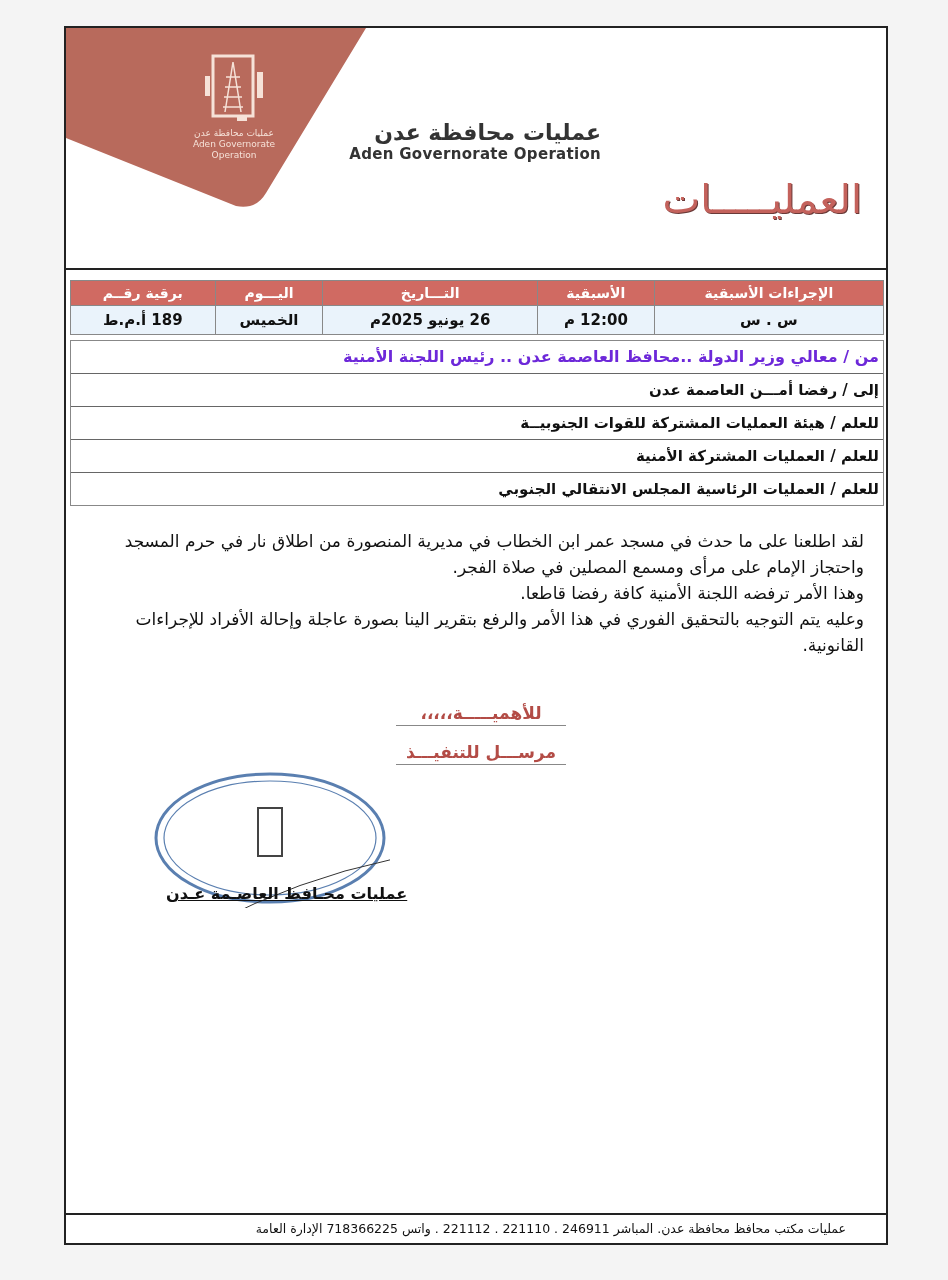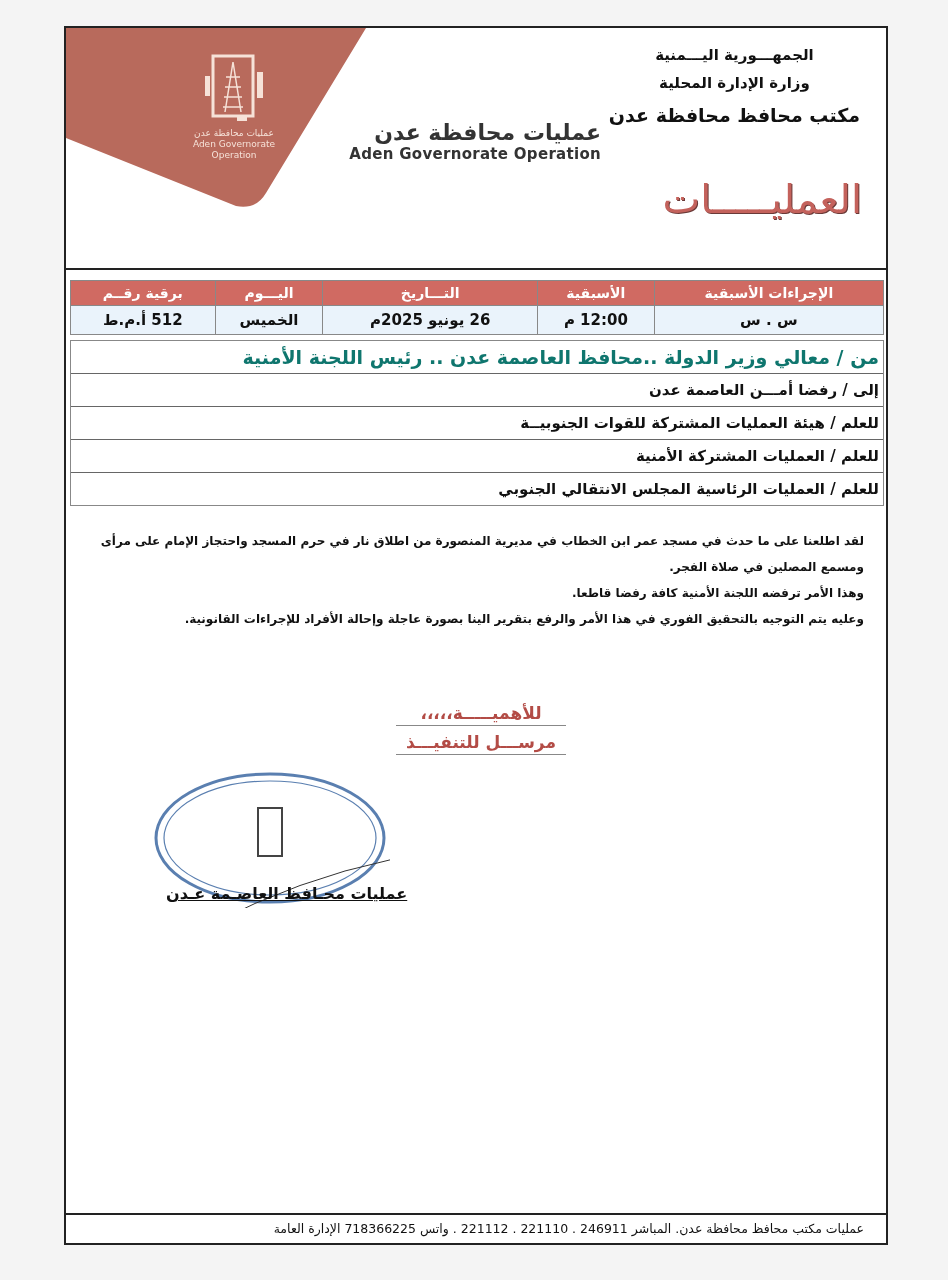--- a/index.html
+++ b/index.html
@@ -16,28 +16,28 @@
   .gov .l2{font-size:15px;font-weight:bold;margin-bottom:12px;}
   .gov .l3{font-size:19px;font-weight:bold;}
   .ops{position:absolute;right:24px;top:148px;font-size:40px;font-weight:normal;color:#c4625c;text-shadow:1px 1px 0 #6a3a38;direction:rtl;letter-spacing:2px;}
   .rule{position:absolute;left:0;right:0;top:240px;border-top:2px solid #222;}
   table.meta{position:absolute;left:4px;top:252px;width:814px;border-collapse:collapse;direction:rtl;}
   table.meta th{background:#d06a62;color:#ffffff;font-size:14px;height:22px;border:1px solid #888;font-weight:bold;margin-top:16px;}
   table.meta td{background:#eaf3fb;font-size:15px;font-weight:bold;height:26px;border:1px solid #888;text-align:center;}
   .addr{position:absolute;left:4px;top:312px;width:812px;border:1px solid #888;direction:rtl;}
   .addr .row{height:32px;line-height:32px;padding-right:4px;font-size:15px;font-weight:bold;border-bottom:1px solid #666;}
   .addr .row:last-child{border-bottom:none;}
-  .addr .row.from{color:#0f766e;font-size:19px;}
-  .body{position:absolute;left:20px;right:22px;top:500px;direction:rtl;font-size:12px;font-weight:bold;line-height:26px;}
+  .addr .row.from{color:#6d28d9;font-size:16px;}
+  .body{position:absolute;left:20px;right:22px;top:500px;direction:rtl;font-size:17px;font-weight:normal;line-height:26px;}
   .body p{margin:0;}
   .sig{position:absolute;left:330px;top:675px;width:170px;text-align:center;direction:rtl;color:#b34c46;font-size:17px;font-weight:bold;}
-  .sig div{border-bottom:1px solid #888;padding-bottom:2px;margin-bottom:6px;}
+  .sig div{border-bottom:1px solid #888;padding-bottom:2px;margin-bottom:16px;}
   .stamp{position:absolute;left:84px;top:740px;width:240px;height:140px;}
   .stamp-sign{position:absolute;left:100px;top:856px;font-size:16px;font-weight:bold;direction:rtl;text-decoration:underline;}
-  .footer{position:absolute;left:0;right:0;bottom:0;height:28px;border-top:2px solid #222;direction:rtl;font-size:12.5px;line-height:28px;padding-right:22px;}
+  .footer{position:absolute;left:0;right:0;bottom:0;height:28px;border-top:2px solid #222;direction:rtl;font-size:12.5px;line-height:28px;padding-right:40px;}
 </style>
 </head>
 <body>
 
 <div class="page">
 
   <svg class="band" viewBox="0 0 300 182">
     <path d="M0 0 L300 0 L200 165 Q190 182 170 178 L0 110 Z" fill="#b86a5c"></path>
   </svg>
 
@@ -51,44 +51,39 @@
     </svg>
     <div class="logo-cap">عمليات محافظة عدن</div>
     <div class="logo-cap">Aden Governorate Operation</div>
   </div>
 
   <div class="brand">
     <div class="brand-ar">عمليات محافظة عدن</div>
     <div class="brand-en">Aden Governorate Operation</div>
   </div>
 
-  <div class="gov">
-    <div class="l1">الجمهـــورية اليـــمنية</div>
-    <div class="l2">وزارة الإدارة المحلية</div>
-    <div class="l3">مكتب محافظ محافظة عدن</div>
-  </div>
   <div class="ops">العمليـــــات</div>
 
   <div class="rule"></div>
 
   <table class="meta">
     <tbody>
         <tr>
       <th>الإجراءات الأسبقية</th>
       <th>الأسبقية</th>
       <th>التـــاريخ</th>
       <th>اليـــوم</th>
       <th>برقية رقــم</th>
     </tr>
     <tr>
       <td>س . س</td>
       <td>12:00 م</td>
       <td>26 يونيو 2025م</td>
       <td>الخميس</td>
-      <td>512 أ.م.ط</td>
+      <td>189 أ.م.ط</td>
     </tr>
   </tbody>
     </table>
 
   <div class="addr">
     <div class="row from">من / معالي وزير الدولة ..محافظ العاصمة عدن .. رئيس اللجنة الأمنية</div>
     <div class="row">إلى / رفضا أمـــن العاصمة عدن</div>
     <div class="row">للعلم / هيئة العمليات المشتركة للقوات الجنوبيــة</div>
     <div class="row">للعلم / العمليات المشتركة الأمنية</div>
     <div class="row">للعلم / العمليات الرئاسية المجلس الانتقالي الجنوبي</div>

